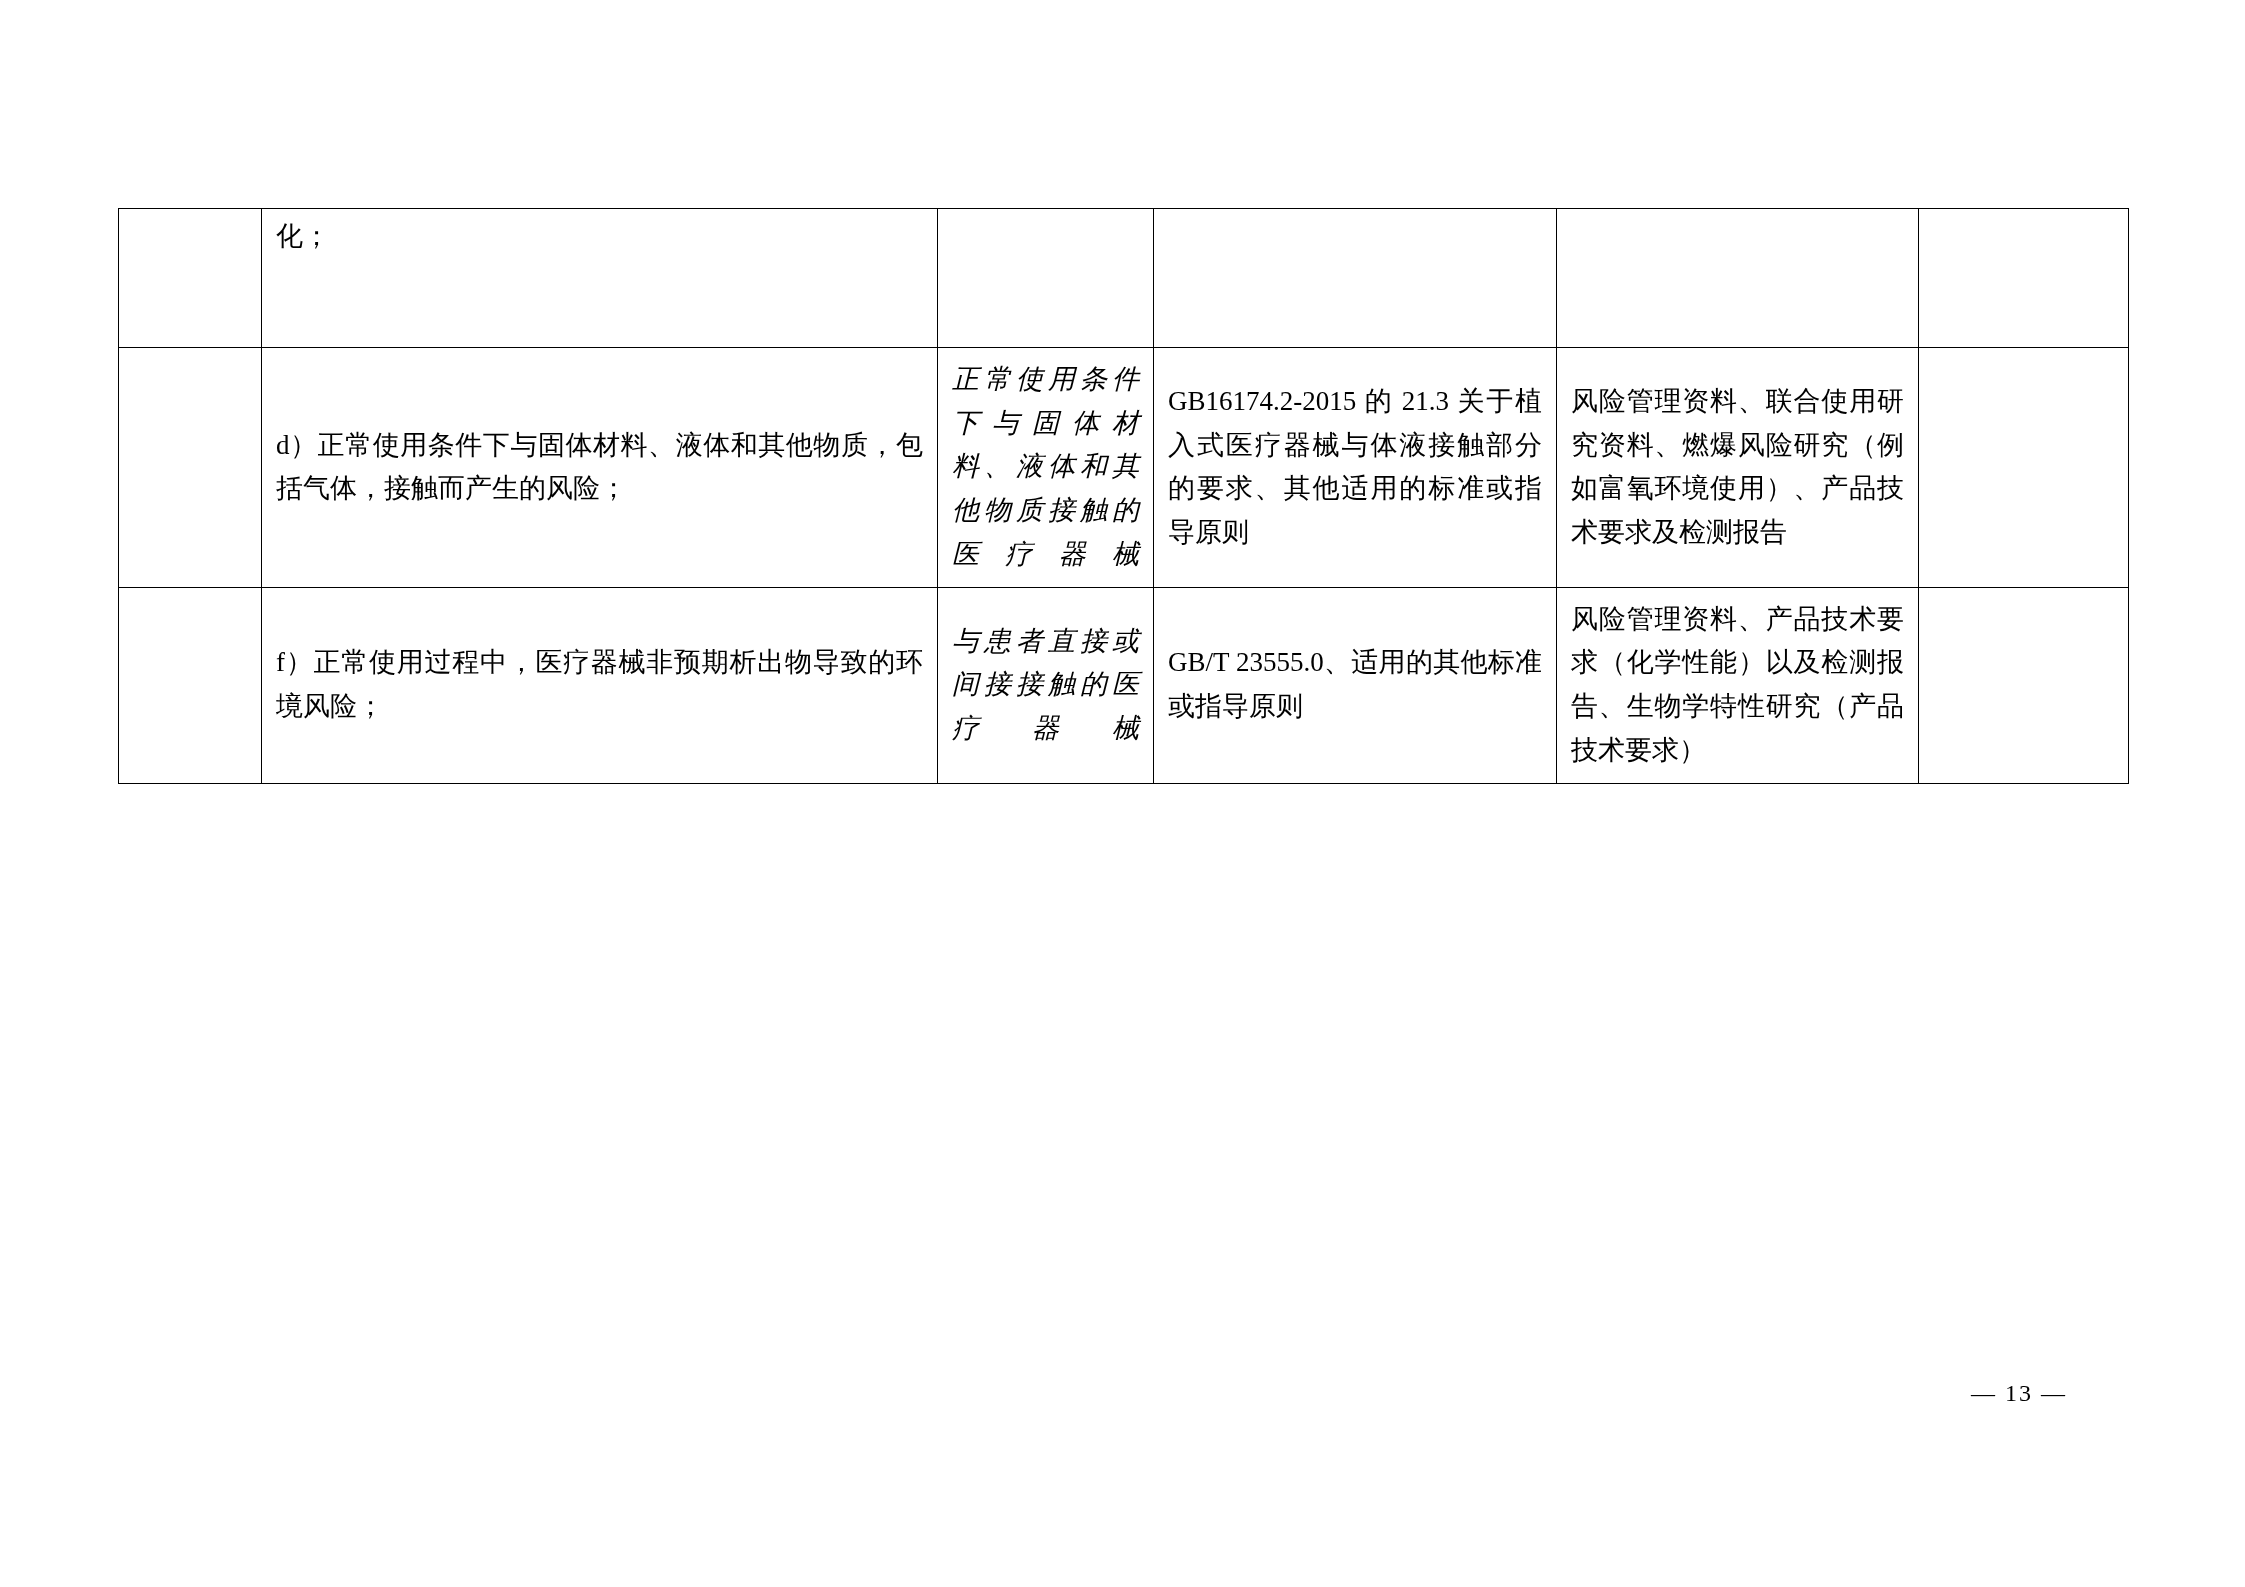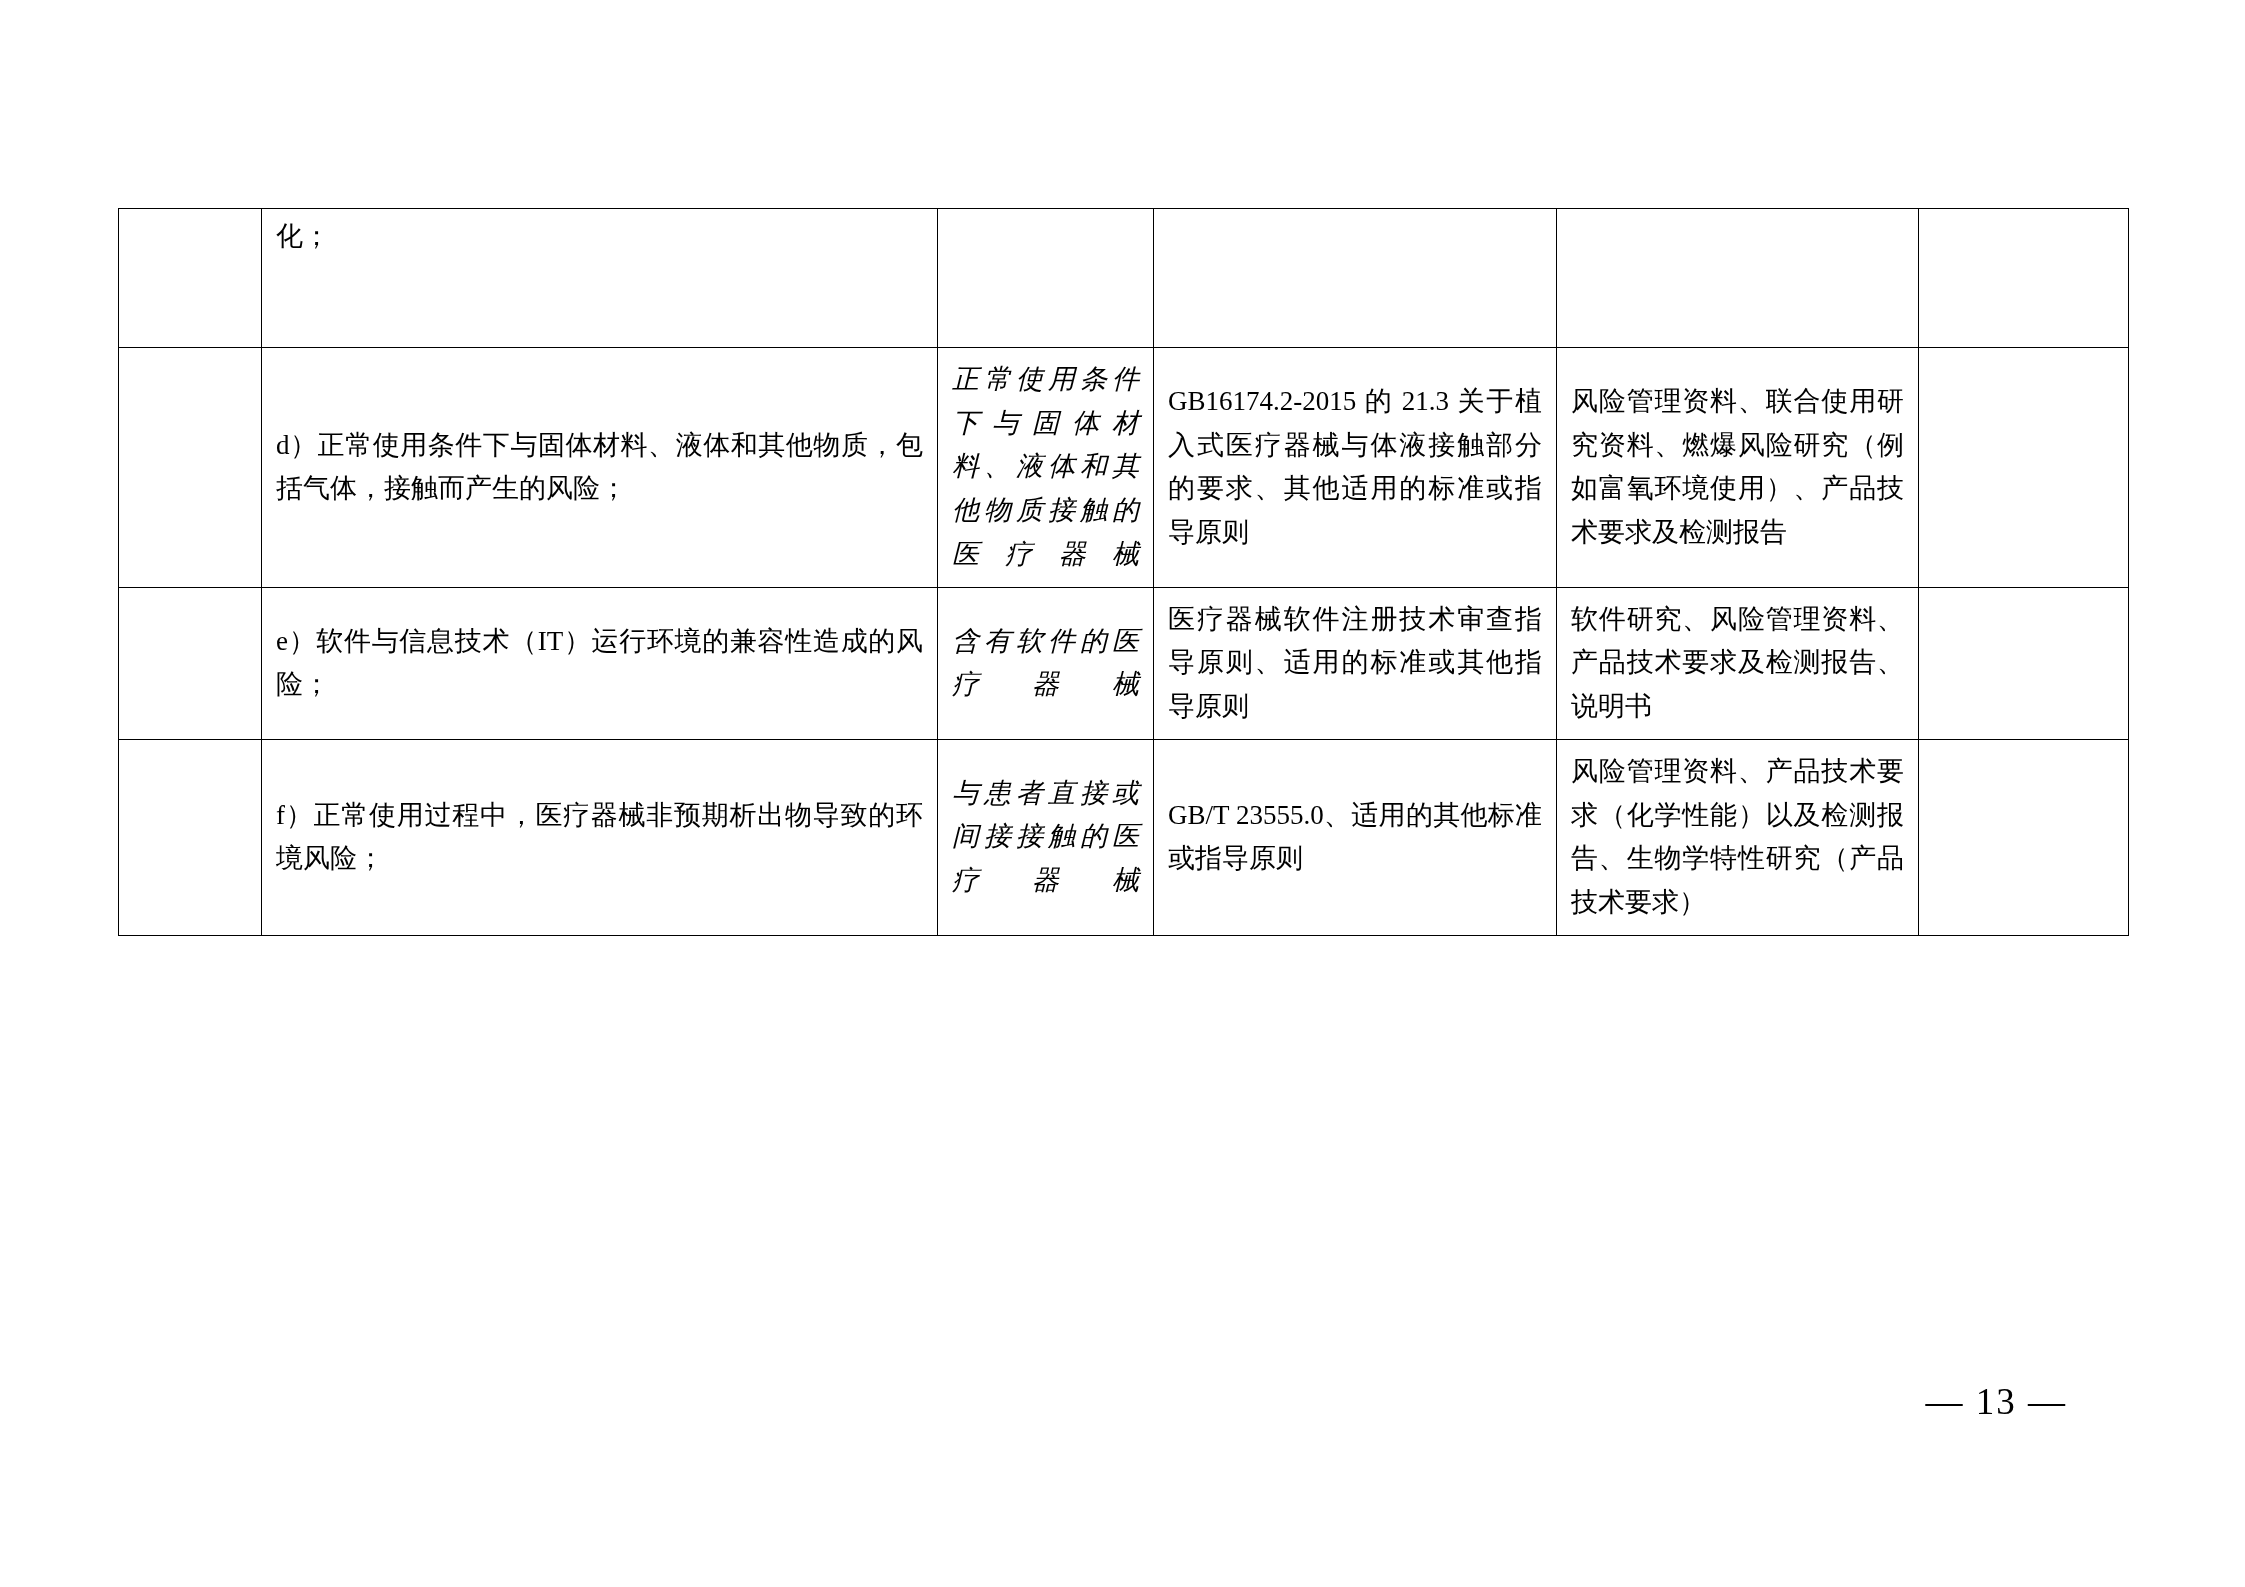--- a/index.html
+++ b/index.html
@@ -79,21 +79,21 @@
   }
   .cell-empty { }
 
   .row-cont td { height: 118px; vertical-align: top; }
   .row-cont .cell-risk { padding-top: 6px; }
 
   .page-number {
     position: absolute;
     right: 178px;
     top: 1380px;
-    font-size: 37px;
+    font-size: 24px;
     letter-spacing: 2px;
     font-family: "Liberation Serif", "DejaVu Serif", serif;
   }
 
   .justify-spread {
     text-align: justify;
     text-align-last: justify;
     font-style: italic;
   }
 </style>
@@ -123,28 +123,20 @@
 
       <tr>
         <td class="cell-empty"></td>
         <td class="cell-risk">d）正常使用条件下与固体材料、液体和其他物质，包括气体，接触而产生的风险；</td>
         <td class="cell-narrow justify-spread">正常使用条件下与固体材料、液体和其他物质接触的医疗器械</td>
         <td class="cell-std">GB16174.2-2015 的 21.3 关于植入式医疗器械与体液接触部分的要求、其他适用的标准或指导原则</td>
         <td class="cell-doc">风险管理资料、联合使用研究资料、燃爆风险研究（例如富氧环境使用）、产品技术要求及检测报告</td>
         <td class="cell-empty"></td>
       </tr>
 
-      <tr>
-        <td class="cell-empty"></td>
-        <td class="cell-risk">e）软件与信息技术（IT）运行环境的兼容性造成的风险；</td>
-        <td class="cell-narrow justify-spread">含有软件的医疗器械</td>
-        <td class="cell-std">医疗器械软件注册技术审查指导原则、适用的标准或其他指导原则</td>
-        <td class="cell-doc">软件研究、风险管理资料、产品技术要求及检测报告、说明书</td>
-        <td class="cell-empty"></td>
-      </tr>
 
       <tr>
         <td class="cell-empty"></td>
         <td class="cell-risk">f）正常使用过程中，医疗器械非预期析出物导致的环境风险；</td>
         <td class="cell-narrow justify-spread">与患者直接或间接接触的医疗器械</td>
         <td class="cell-std">GB/T 23555.0、适用的其他标准或指导原则</td>
         <td class="cell-doc">风险管理资料、产品技术要求（化学性能）以及检测报告、生物学特性研究（产品技术要求）</td>
         <td class="cell-empty"></td>
       </tr>
     </tbody>

